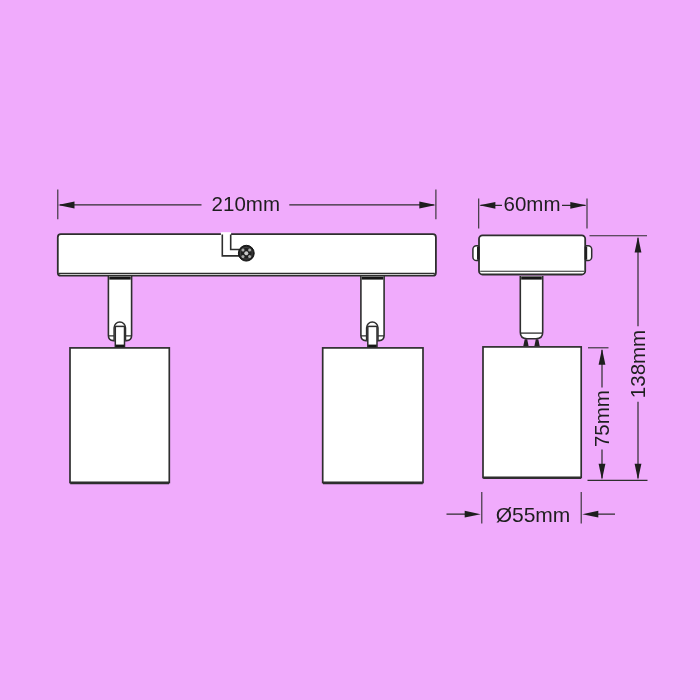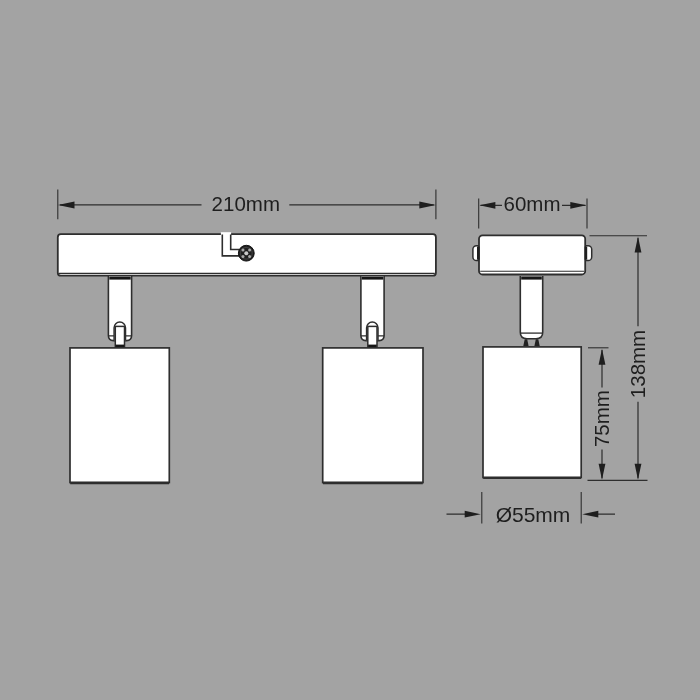--- a/index.html
+++ b/index.html
@@ -1,16 +1,16 @@
 <!DOCTYPE html>
 <html><head>
 <meta charset="utf-8">
 <style>
   html,body{margin:0;padding:0;background:#ffffff;}
-  #stage{width:700px;height:700px;position:relative;background:#a3a3a3;overflow:hidden;}
+  #stage{width:700px;height:700px;position:relative;background:#f0abfc;overflow:hidden;}
   svg{position:absolute;left:0;top:0;}
   text{font-family:"Liberation Sans", sans-serif;fill:#1e1e1e;stroke:none;}
 </style>
 </head>
 <body>
 
 <div id="stage">
 <svg width="700" height="700" viewBox="0 0 700 700">
   <g fill="none" stroke="#2e2e2e" stroke-width="1.6">
 

